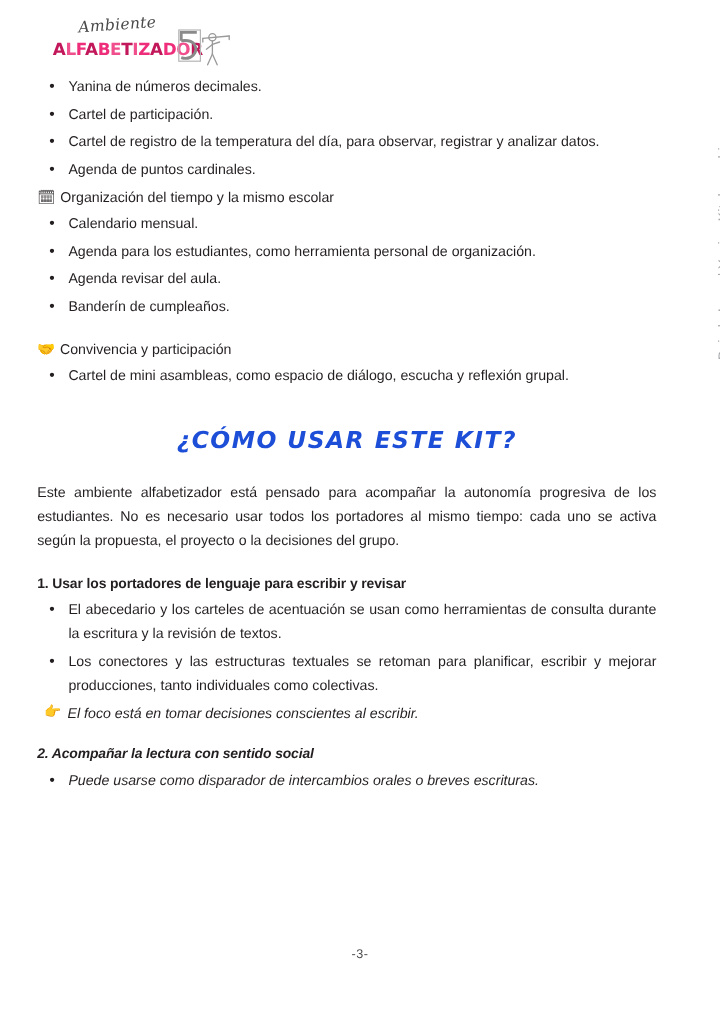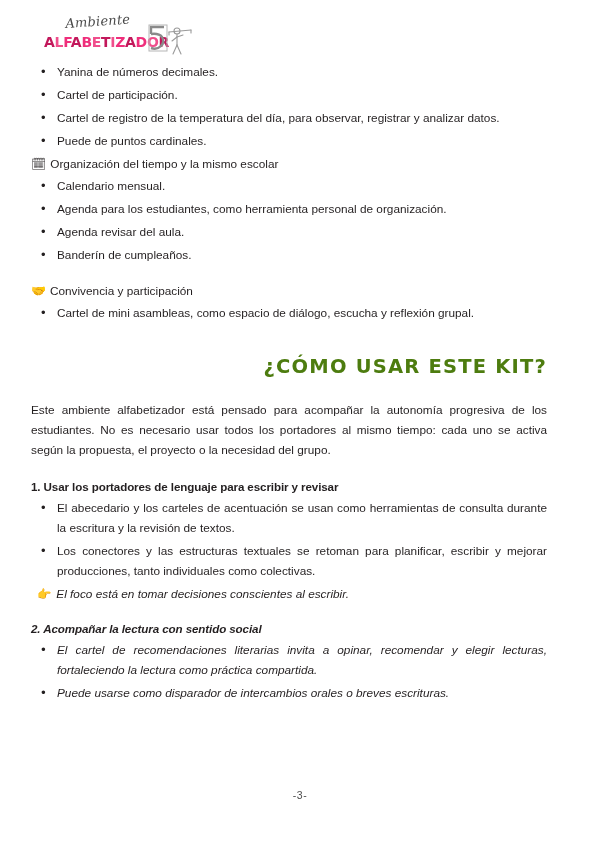--- a/index.html
+++ b/index.html
@@ -127,26 +127,27 @@
     font-size: 12px;
     line-height: 20px;
     flex: 0 0 auto;
   }
   .blk { margin-bottom: 16px; }
   .blk-tight { margin-bottom: 13px; }
 
   
   .kit-title {
     margin: 32px 0 22px 0;
-    text-align: right;
+    text-align: center;
     font-family: "DejaVu Sans", sans-serif;
     font-weight: bold;
     font-size: 19.5px;
     letter-spacing: 1.2px;
-    color: #4d7c0f;
+    color: #1d4ed8;
+    font-style: italic;
   }
 
   .para {
     font-size: 11.8px;
     line-height: 20px;
     text-align: justify;
     margin: 0 0 18px 0;
     color: #231f20;
   }
 
@@ -221,21 +222,21 @@
   </div>
 
   <div class="side-credit">Bajo la Lupa | Yanina Kitabayashi</div>
 
   <div class="content">
 
     <ul class="bullets blk">
       <li>Yanina de números decimales.</li>
       <li>Cartel de participación.</li>
       <li>Cartel de registro de la temperatura del día, para observar, registrar y analizar datos.</li>
-      <li>Puede de puntos cardinales.</li>
+      <li>Agenda de puntos cardinales.</li>
     </ul>
 
     <div class="blk">
       <div class="sec-head">
         <span class="emo">🗓</span>
         <span>Organización del tiempo y la mismo escolar</span>
       </div>
       <ul class="bullets">
         <li class="noj">Calendario mensual.</li>
         <li class="noj">Agenda para los estudiantes, como herramienta personal de organización.</li>
@@ -249,38 +250,37 @@
         <span class="emo">🤝</span>
         <span>Convivencia y participación</span>
       </div>
       <ul class="bullets">
         <li>Cartel de mini asambleas, como espacio de diálogo, escucha y reflexión grupal.</li>
       </ul>
     </div>
 
     <h1 class="kit-title">¿CÓMO USAR ESTE KIT?</h1>
 
-    <p class="para">Este ambiente alfabetizador está pensado para acompañar la autonomía progresiva de los estudiantes. No es necesario usar todos los portadores al mismo tiempo: cada uno se activa según la propuesta, el proyecto o la necesidad del grupo.</p>
+    <p class="para">Este ambiente alfabetizador está pensado para acompañar la autonomía progresiva de los estudiantes. No es necesario usar todos los portadores al mismo tiempo: cada uno se activa según la propuesta, el proyecto o la decisiones del grupo.</p>
 
     <div>
       <div class="num-head">1. Usar los portadores de lenguaje para escribir y revisar</div>
       <ul class="bullets">
         <li>El abecedario y los carteles de acentuación se usan como herramientas de consulta durante la escritura y la revisión de textos.</li>
         <li>Los conectores y las estructuras textuales se retoman para planificar, escribir y mejorar producciones, tanto individuales como colectivas.</li>
       </ul>
       <div class="focus-line">
         <span class="emo">👉</span>
         <span>El foco está en tomar decisiones conscientes al escribir.</span>
       </div>
     </div>
 
     <div class="s2">
       <div class="num-head ital">2. Acompañar la lectura con sentido social</div>
       <ul class="bullets">
-        <li class="ital">El cartel de recomendaciones literarias invita a opinar, recomendar y elegir lecturas, fortaleciendo la lectura como práctica compartida.</li>
         <li class="ital noj">Puede usarse como disparador de intercambios orales o breves escrituras.</li>
       </ul>
     </div>
 
   </div>
 
   <div class="page-num">-3-</div>
 </div>
 
 </body></html>

